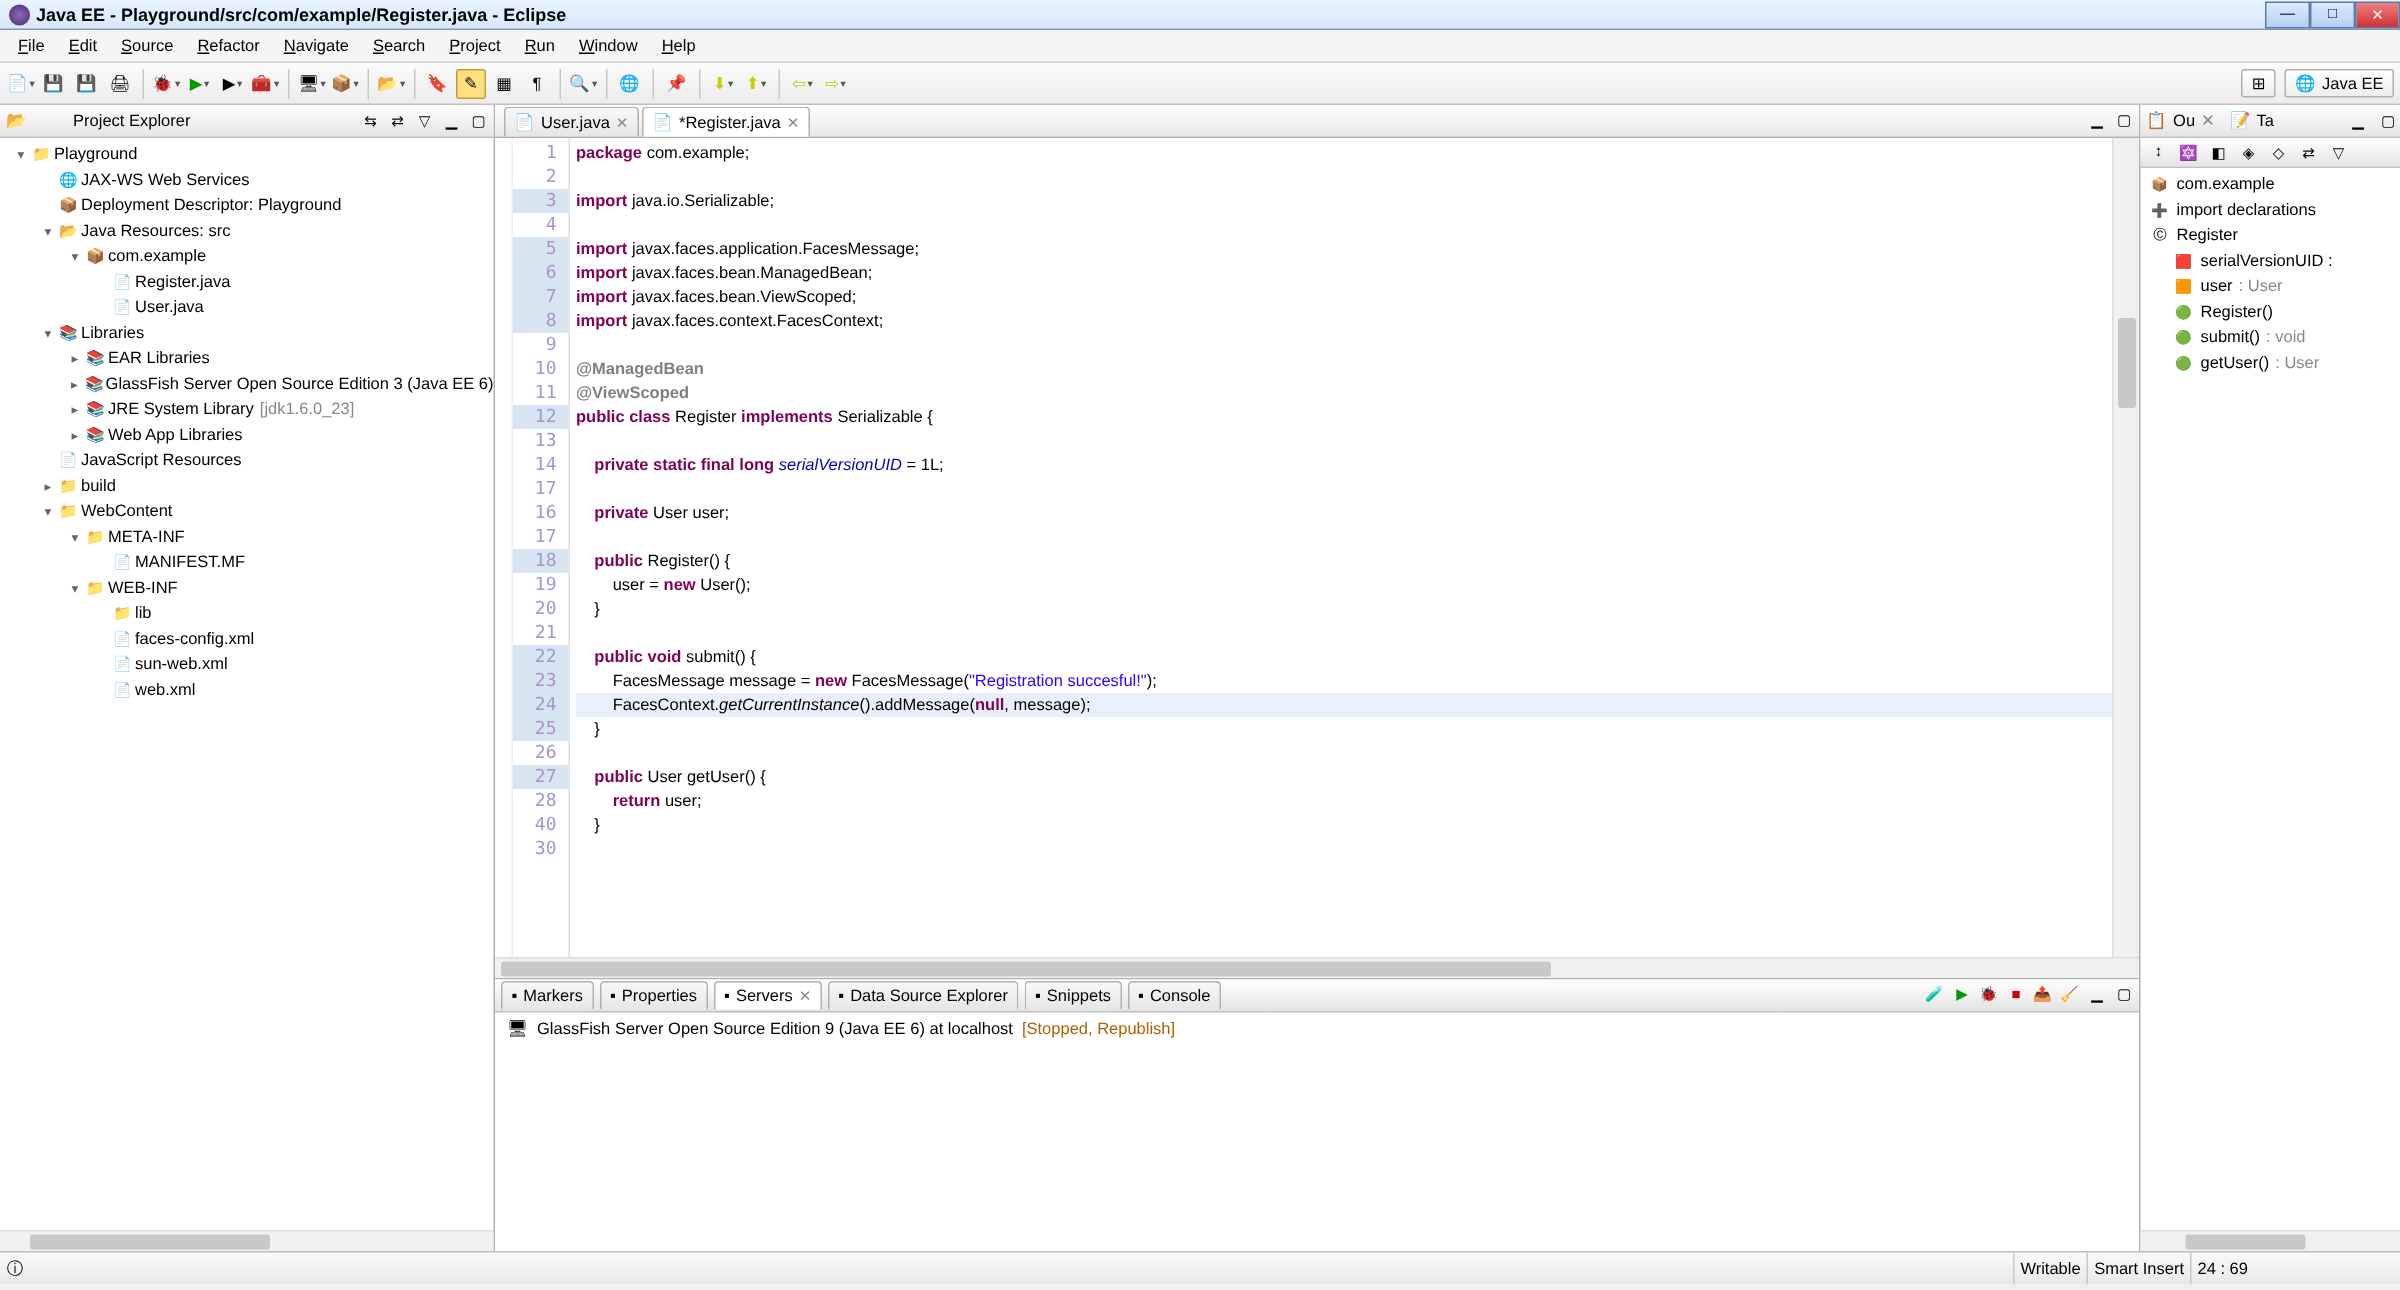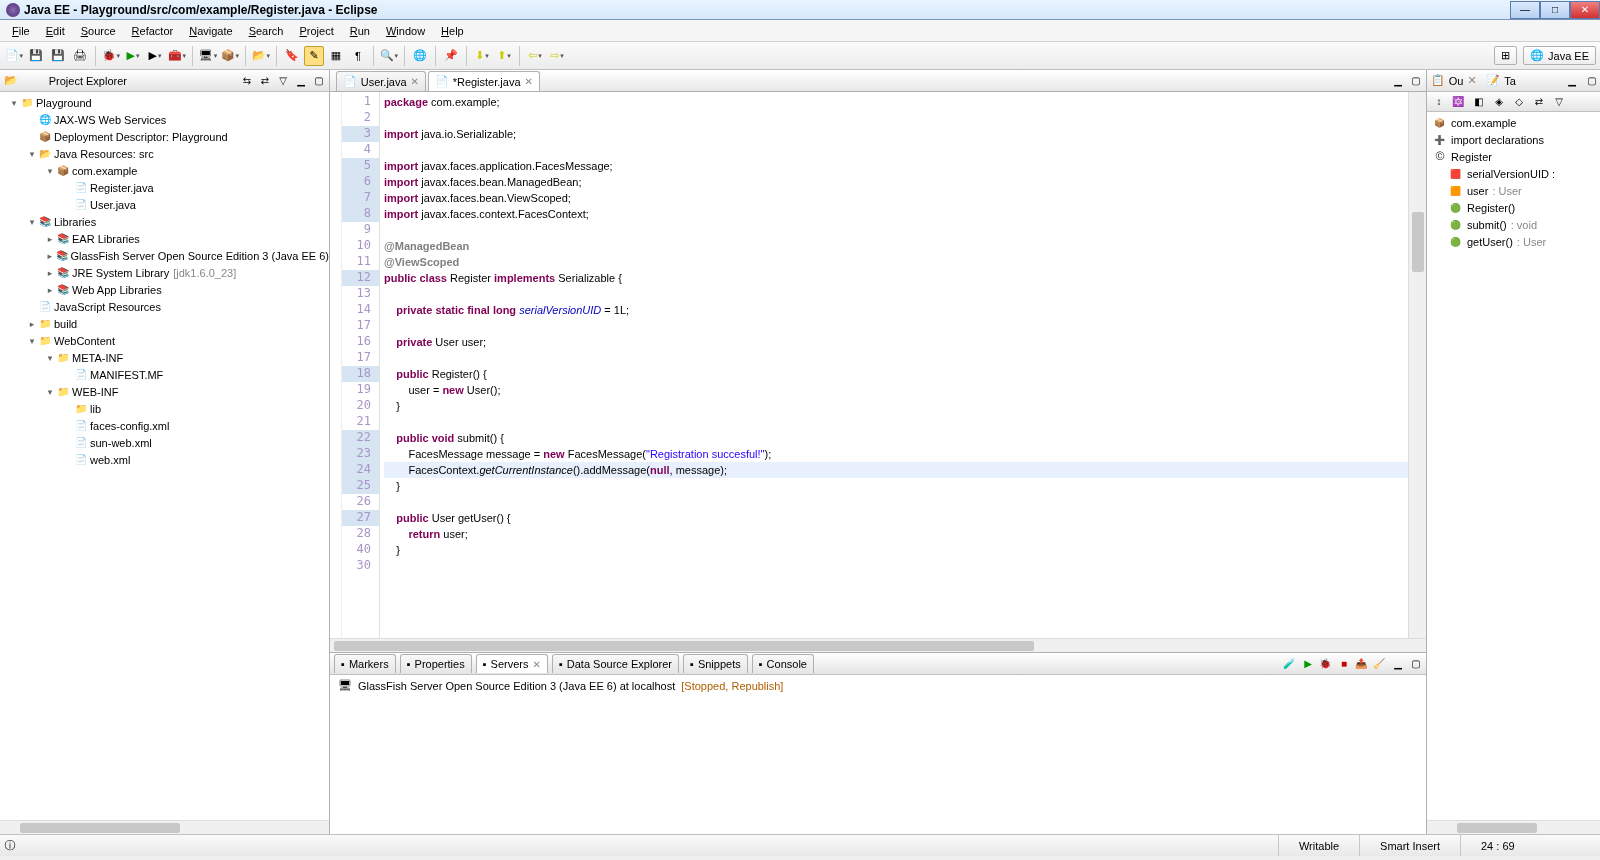--- a/index.html
+++ b/index.html
@@ -45,21 +45,21 @@
 .code .str { color: #2a00ff; }
 .code .it  { font-style: italic; color: #0000c0; }
 .codeline.cursor { background: #e8f0fe; }
 .vscroll { width: 18px; background: #f0f0f0; border-left: 1px solid #ddd; position: relative; }
 .vscroll .thumb { position: absolute; top: 120px; left: 3px; width: 12px; height: 60px; background: #c8c8c8; border-radius: 2px; }
 .bottom { height: 182px; display: flex; flex-direction: column; border-top: 1px solid #b0b0b0; }
 .bodycontent { flex: 1; background: #fff; padding: 4px 8px; }
 .srvline { display: flex; align-items: center; gap: 6px; }
 .srvstat { color: #b06000; }
 .status { height: 22px; background: linear-gradient(#fafafa,#e8e8e8); border-top: 1px solid #c0c0c0; display: flex; align-items: center; font-size: 11px; }
-.status .cell { padding: 0 20px; border-left: 1px solid #c8c8c8; height: 100%; display: flex; align-items: center; text-align: center; }
+.status .cell { padding: 0 4px; border-left: 1px solid #c8c8c8; height: 100%; display: flex; align-items: center; text-align: center; }
 .right { width: 174px; border-left: 1px solid #b0b0b0; background: #fff; display: flex; flex-direction: column; }
 .outtree { flex: 1; overflow: hidden; padding-top: 2px; }
 .onode { display: flex; align-items: center; height: 17px; padding-left: 4px; gap: 4px; white-space: nowrap; }
 .onode .oi { width: 14px; height: 14px; display: flex; align-items: center; justify-content: center; font-size: 9px; }
 .onode .otype { color: #888; }
 .hscroll-area { height: 14px; background: #f0f0f0; border-top: 1px solid #ddd; position: relative; }
 .hthumb { position: absolute; top: 2px; left: 20px; width: 160px; height: 10px; background: #c8c8c8; border-radius: 2px; }
 .annotcol { width: 12px; background: #fff; border-right: 1px solid #eee; }
 </style>
 </head>
@@ -385,21 +385,21 @@
           <div class="vb" style="color:#c00">■</div>
           <div class="vb">📤</div>
           <div class="vb">🧹</div>
           <div class="vb">▁</div>
           <div class="vb">▢</div>
         </div>
       </div>
       <div class="bodycontent">
         <div class="srvline">
           <span>🖥</span>
-          <span>GlassFish Server Open Source Edition 3 (Java EE 6) at localhost</span>
+          <span>GlassFish Server Open Source Edition 9 (Java EE 6) at localhost</span>
           <span class="srvstat">[Stopped, Republish]</span>
         </div>
       </div>
     </div>
   </div>
 
   <div class="right">
     <div class="viewhdr">
       <span>📋</span>
       <span>Ou</span>

